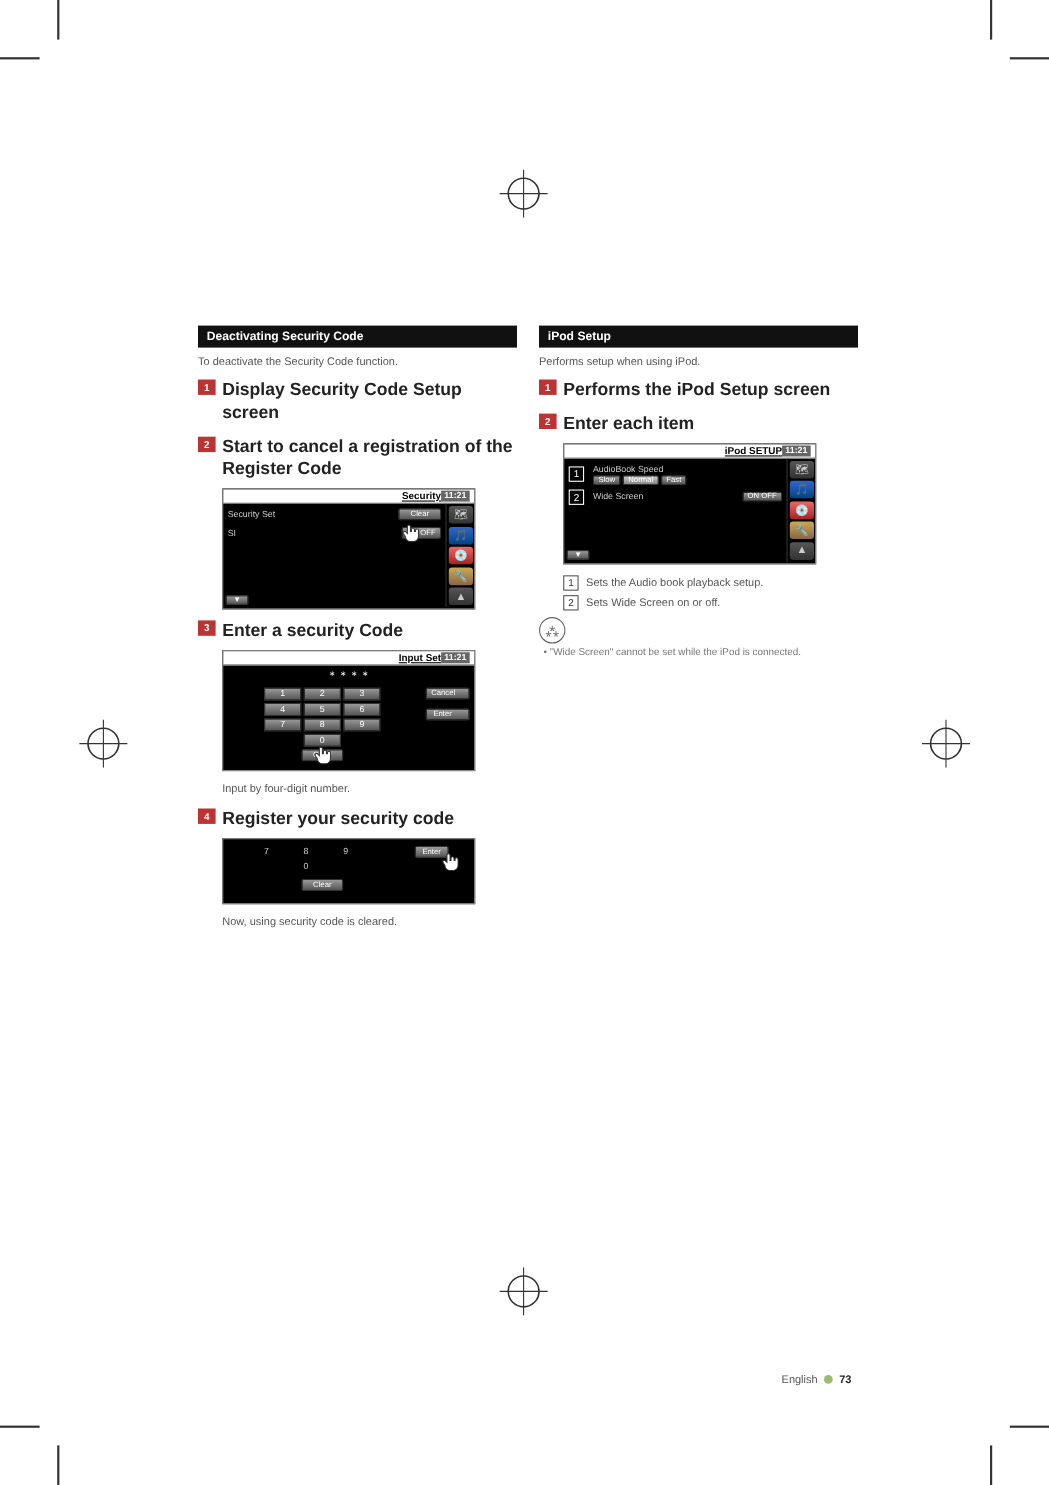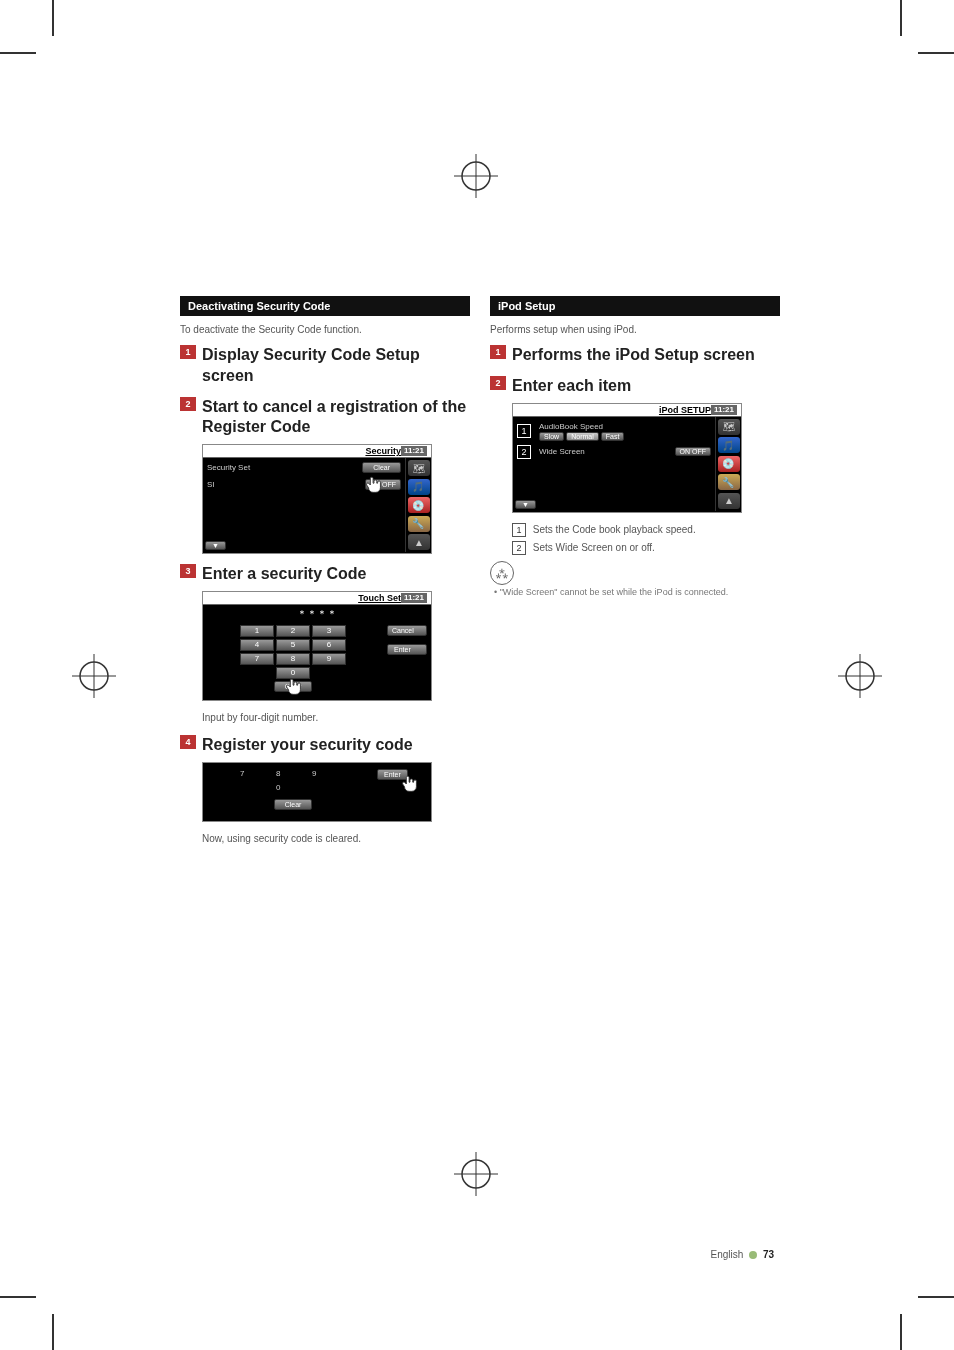--- a/index.html
+++ b/index.html
@@ -298,21 +298,21 @@
         </div>
       </div>
     </div>
 
     <div class="step-row">
       <span class="step-num">3</span>
       <span class="step-title">Enter a security Code</span>
     </div>
     <div class="screenshot">
       <div class="scr-title-bar">
-        <span style="text-decoration:underline;">Touch Set</span>
+        <span style="text-decoration:underline;">Input Set</span>
         <span class="time">11:21</span>
       </div>
       <div style="text-align:center;color:#fff;font-size:10px;padding-top:2px;">＊＊＊＊</div>
       <div style="display:flex;">
         <div style="flex:1;">
           <div class="keypad">
             <div class="key">1</div>
             <div class="key">2</div>
             <div class="key">3</div>
             <div class="key">4</div>
@@ -418,21 +418,21 @@
           <div class="scr-side-icon">🗺</div>
           <div class="scr-side-icon" style="background:linear-gradient(#36c,#048);">🎵</div>
           <div class="scr-side-icon" style="background:linear-gradient(#e66,#a22);">💿</div>
           <div class="scr-side-icon" style="background:linear-gradient(#ca5,#864);">🔧</div>
           <div class="scr-side-icon">▲</div>
         </div>
       </div>
     </div>
     <div class="callout-line">
       <span class="callout-num">1</span>
-      <span>Sets the Code book playback speed.</span>
+      <span>Sets the Audio book playback setup.</span>
     </div>
     <div class="callout-line">
       <span class="callout-num">2</span>
       <span>Sets Wide Screen on or off.</span>
     </div>
     <div class="note-icon">⁂</div>
     <div class="note-text">•  "Wide Screen" cannot be set while the iPod is connected.</div>
   </div>
 </div>
 

